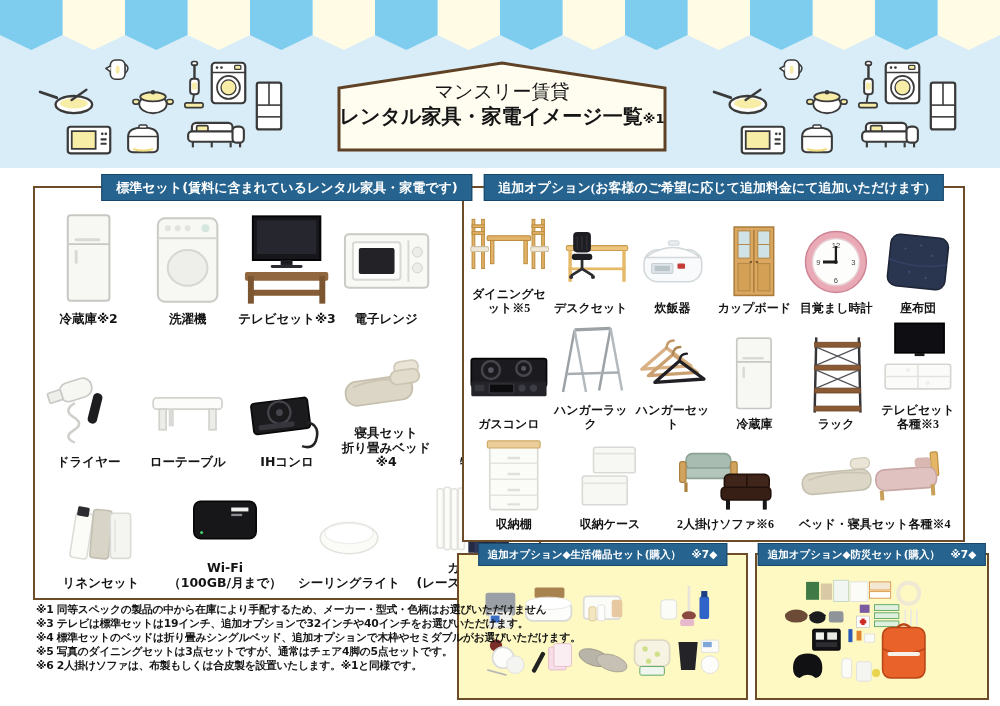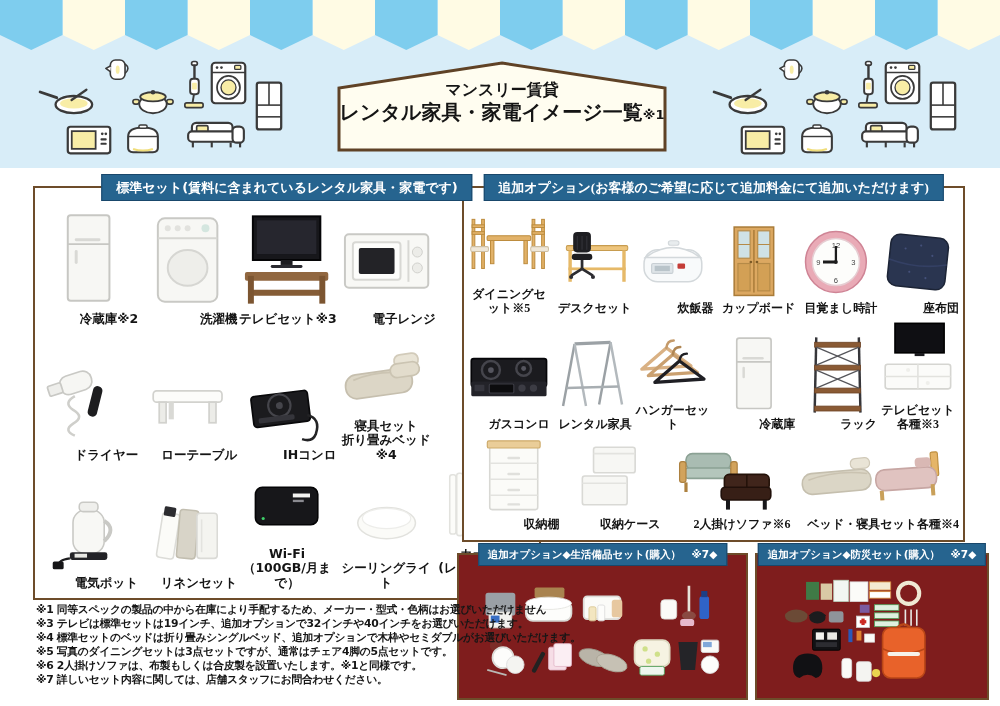--- a/index.html
+++ b/index.html
@@ -21,50 +21,50 @@
   .bi-cluster .i3{left:163px;top:8px;width:25px;height:58px}
   .bi-cluster .i4{left:192px;top:10px;width:37px;height:46px}
   .bi-cluster .i5{left:237px;top:26px;width:28px;height:60px}
   .bi-cluster .i6{left:48px;top:74px;width:46px;height:32px}
   .bi-cluster .i7{left:106px;top:72px;width:38px;height:34px}
   .bi-cluster .i8{left:166px;top:70px;width:64px;height:34px}
   
   .plaque{position:absolute;left:336px;top:60px;width:332px;height:92px;z-index:3;}
   .plaque svg{position:absolute;inset:0;}
   .plaque .ptxt{position:absolute;left:0;right:0;top:20px;text-align:center;color:#141414;}
-  .plaque .l1{font-size:16px;font-weight:700;line-height:1.25;}
+  .plaque .l1{font-size:19px;font-weight:400;line-height:1.25;}
   .plaque .l2{font-size:20px;font-weight:700;line-height:1.25;}
   .plaque .note{font-size:13px;font-weight:700;}
   
   .panel{position:absolute;border:2px solid #6d4c2a;background:#fff;box-sizing:border-box;}
   #std-panel{left:33px;top:186px;width:508px;height:414px;}
   #opt-panel{left:462px;top:186px;width:503px;height:356px;font-family:Liberation Serif, serif;}
   .panel-header{position:absolute;top:-14px;left:50%;transform:translateX(-50%);
     background:#26648f;border:1px solid #19476b;color:#ffffff;font-weight:700;
     font-size:13px;line-height:1;padding:6px 14px;white-space:nowrap;z-index:2;}
   .panel-body{display:flex;flex-direction:column;justify-content:space-between;
     height:100%;box-sizing:border-box;padding:22px 4px 8px;}
   .irow{display:flex;align-items:flex-end;}
-  .cell{flex:1;display:flex;flex-direction:column;align-items:flex-end;justify-content:flex-end;min-width:0;}
+  .cell{flex:1;display:flex;flex-direction:column;align-items:center;justify-content:flex-end;min-width:0;}
   .p-img{display:block;width:100%;}
   .p-label{font-size:12.5px;font-weight:700;color:#141414;text-align:center;
     white-space:pre-line;line-height:1.15;margin-top:2px;}
   #std-panel .r0 .p-img{height:100px;}
   #std-panel .r1 .p-img{height:86px;}
   #std-panel .r2 .p-img{height:78px;}
   #opt-panel .r0 .p-img{height:76px;}
   #opt-panel .r1 .p-img{height:82px;}
   #opt-panel .r2 .p-img{height:80px;}
   #opt-panel .p-label{font-size:12px;}
   #opt-panel .r2 .cell:nth-child(1){flex:0.95;}
   #opt-panel .r2 .cell:nth-child(2){flex:1.05;}
   #opt-panel .r2 .cell:nth-child(3){flex:1.35;}
   #opt-panel .r2 .cell:nth-child(4){flex:1.75;}
   
-  .pbox{position:absolute;border:2px solid #6d4c2a;background:#7f1d1d;box-sizing:border-box;}
+  .pbox{position:absolute;border:2px solid #6d4c2a;background:#fef9c3;box-sizing:border-box;}
   #pbox1{left:457px;top:553px;width:291px;height:147px;}
   #pbox2{left:755px;top:553px;width:234px;height:147px;}
   .pbox .panel-header{font-size:10.5px;padding:5px 9px;top:-12px;}
   .pbox .collage{position:absolute;left:50%;top:55%;transform:translate(-50%,-50%);
     height:114px;width:96%;}
   
   #footnotes{position:absolute;left:36px;top:604px;width:424px;}
   #footnotes p{margin:0 0 1px;font-size:10.8px;font-weight:700;color:#161616;
     line-height:1.2;letter-spacing:-0.3px;white-space:nowrap;}
 </style>
@@ -666,26 +666,20 @@
 折り畳みベッド※4</div>
   </div>
           <div class="cell i4">
     <svg class="p-img">
               <use href="#ic-laundry-pole"></use>
             </svg>
     <div class="p-label">物干し竿</div>
   </div>
         </div>
       <div class="irow r2">
-          <div class="cell i0">
-    <svg class="p-img">
-              <use href="#ic-electric-pot"></use>
-            </svg>
-    <div class="p-label">電気ポット</div>
-  </div>
           <div class="cell i1">
     <svg class="p-img">
               <use href="#ic-linen-set"></use>
             </svg>
     <div class="p-label">リネンセット</div>
   </div>
           <div class="cell i2">
     <svg class="p-img">
               <use href="#ic-wifi-router"></use>
             </svg>
@@ -754,21 +748,21 @@
           <div class="cell i0">
     <svg class="p-img">
               <use href="#ic-gas-stove"></use>
             </svg>
     <div class="p-label">ガスコンロ</div>
   </div>
           <div class="cell i1">
     <svg class="p-img">
               <use href="#ic-hanger-rack"></use>
             </svg>
-    <div class="p-label">レンタル家具</div>
+    <div class="p-label">ハンガーラック</div>
   </div>
           <div class="cell i2">
     <svg class="p-img">
               <use href="#ic-hanger-set"></use>
             </svg>
     <div class="p-label">ハンガーセット</div>
   </div>
           <div class="cell i3">
     <svg class="p-img">
               <use href="#ic-fridge"></use>
@@ -829,16 +823,15 @@
         <use href="#ic-emergency-kit-set"></use>
       </svg>
   </div>
 
   <div id="footnotes">
       <p>※1 同等スペックの製品の中から在庫により手配するため、メーカー・型式・色柄はお選びいただけません</p>
       <p>※3 テレビは標準セットは19インチ、追加オプションで32インチや40インチをお選びいただけます。</p>
       <p>※4 標準セットのベッドは折り畳みシングルベッド、追加オプションで木枠やセミダブルがお選びいただけます。</p>
       <p>※5 写真のダイニングセットは3点セットですが、通常はチェア4脚の5点セットです。</p>
       <p>※6 2人掛けソファは、布製もしくは合皮製を設置いたします。※1と同様です。</p>
-      <p>※7 詳しいセット内容に関しては、店舗スタッフにお問合わせください。</p>
     </div>
 
 </div>
 
 </body></html>

